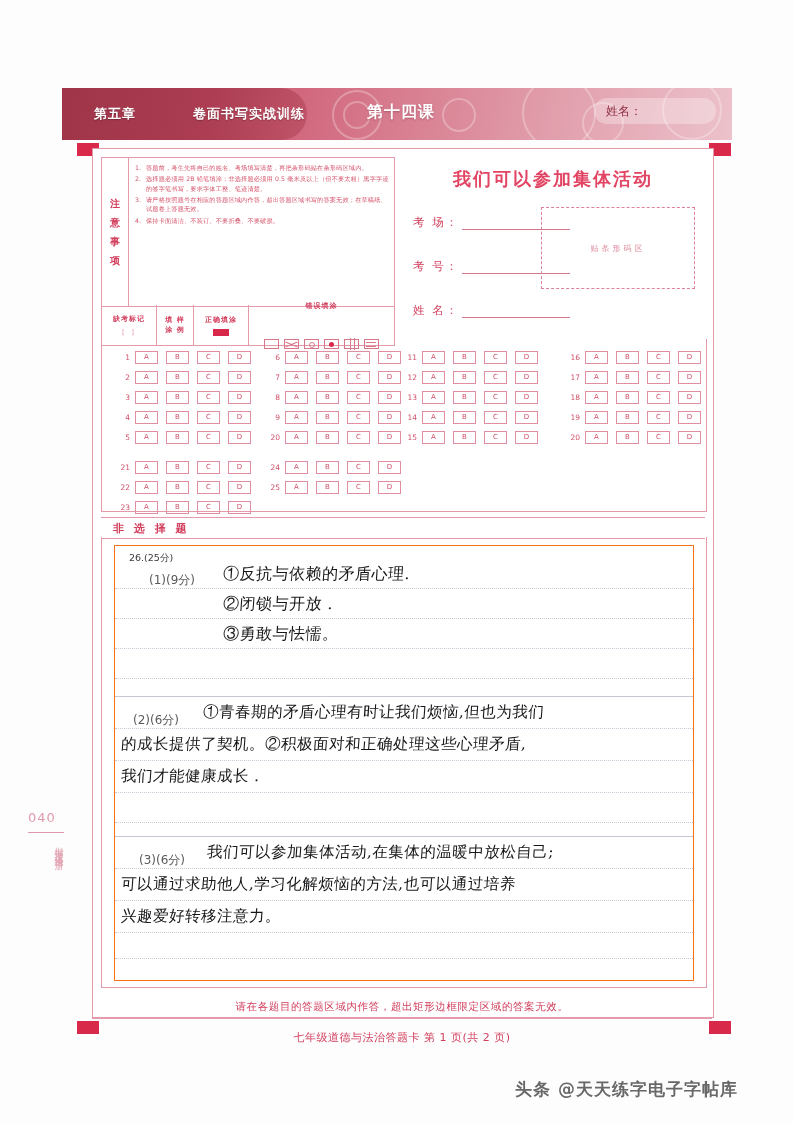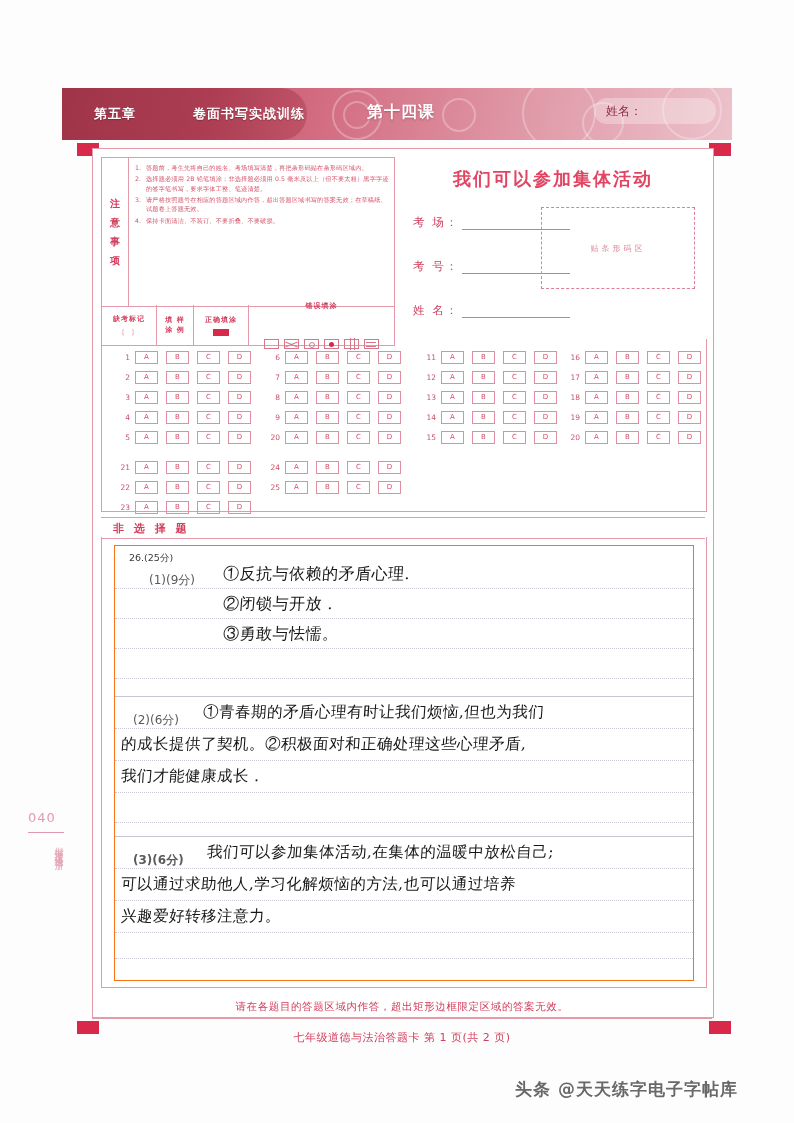--- a/index.html
+++ b/index.html
@@ -368,21 +368,21 @@
             <div class="opt">D</div>
           </div>
           <div class="q-row">
             <div class="q-num">20</div>
             <div class="opt">A</div>
             <div class="opt">B</div>
             <div class="opt">C</div>
             <div class="opt">D</div>
           </div>
         </div>
-      <div class="q-col" id="col2" style="left:316px;">
+      <div class="q-col" id="col2" style="left:297px;">
           <div class="q-row">
             <div class="q-num">11</div>
             <div class="opt">A</div>
             <div class="opt">B</div>
             <div class="opt">C</div>
             <div class="opt">D</div>
           </div>
           <div class="q-row">
             <div class="q-num">12</div>
             <div class="opt">A</div>
@@ -512,21 +512,21 @@
         <div class="qsub" style="left:18px;top:166px;">(2)(6分)</div>
         <div class="hw sm" style="left:88px;top:156px;">①青春期的矛盾心理有时让我们烦恼,但也为我们</div>
         <div class="ruled" style="top:182px;"></div>
         <div class="hw sm" style="left:6px;top:188px;">的成长提供了契机。②积极面对和正确处理这些心理矛盾,</div>
         <div class="ruled" style="top:214px;"></div>
         <div class="hw sm" style="left:6px;top:220px;">我们才能健康成长 .</div>
         <div class="ruled" style="top:246px;"></div>
         <div class="ruled" style="top:276px;"></div>
         <div class="solid-div" style="top:290px;"></div>
 
-        <div class="qsub" style="left:18px;top:306px;font-weight:bold;">(3)(6分)</div>
+        <div class="qsub" style="left:24px;top:306px;">(3)(6分)</div>
         <div class="hw sm" style="left:92px;top:296px;">我们可以参加集体活动,在集体的温暖中放松自己;</div>
         <div class="ruled" style="top:322px;"></div>
         <div class="hw sm" style="left:6px;top:328px;">可以通过求助他人,学习化解烦恼的方法,也可以通过培养</div>
         <div class="ruled" style="top:354px;"></div>
         <div class="hw sm" style="left:6px;top:360px;">兴趣爱好转移注意力。</div>
         <div class="ruled" style="top:386px;"></div>
         <div class="ruled" style="top:412px;"></div>
       </div>
     </div>
   </div>

